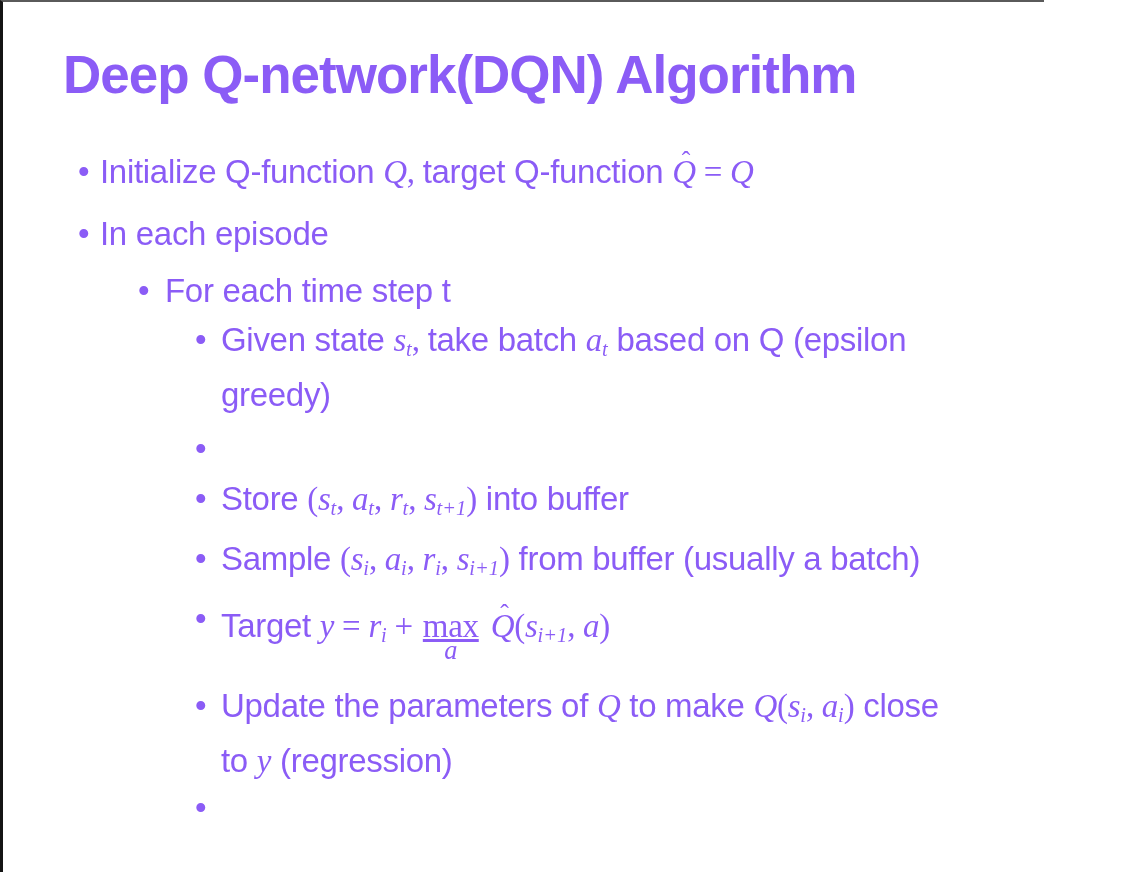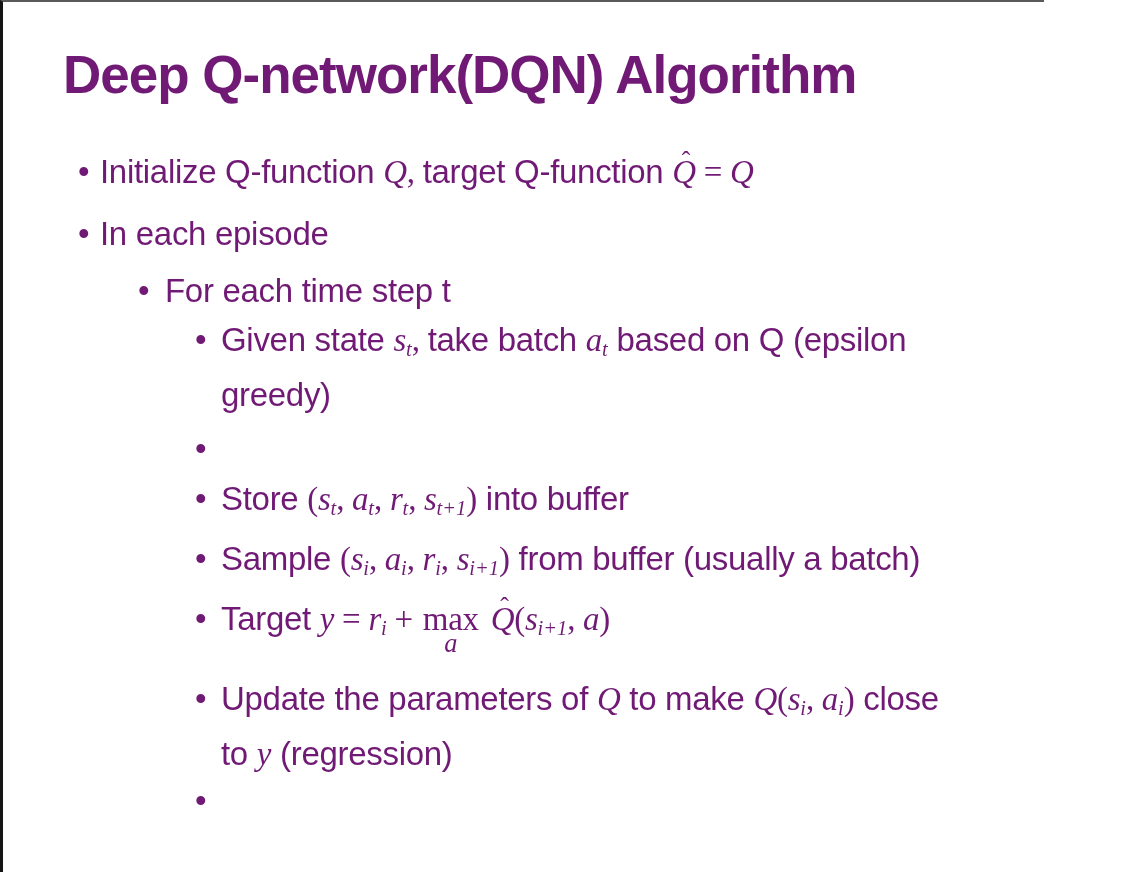--- a/index.html
+++ b/index.html
@@ -6,21 +6,21 @@
   .slide {
     position: relative;
     width: 1044px;
     height: 872px;
     box-sizing: border-box;
     background: #ffffff;
     border-left: 3px solid #141414;
     border-top: 2px solid #5a5a5a;
     overflow: hidden;
     font-family: "Liberation Sans", sans-serif;
-    color: #701a75;
+    color: #8b5cf6;
   }
   .title {
     position: absolute;
     left: 60px;
     top: 42px;
     font-size: 53px;
     font-weight: 700;
     letter-spacing: -1px;
     white-space: nowrap;
   }
@@ -66,21 +66,21 @@
   .hat { position: relative; display: inline-block; }
   .hat::before {
     content: "\02C6";
     position: absolute;
     top: -0.48em;
     left: 58%;
     transform: translateX(-50%);
     font-style: normal;
     font-size: 0.78em;
   }
-  .munder { position: relative; display: inline-block; margin: 0 4px 0 2px; }
+  .munder { position: relative; display: inline-block; margin: 7px 4px 0 2px; text-decoration: underline; }
   .munder .mop { font-family: "Liberation Serif", serif; }
   .munder .under {
     position: absolute;
     top: 0.98em;
     left: 50%;
     transform: translateX(-50%);
     font-size: 0.8em;
   }
 </style>
 </head>

